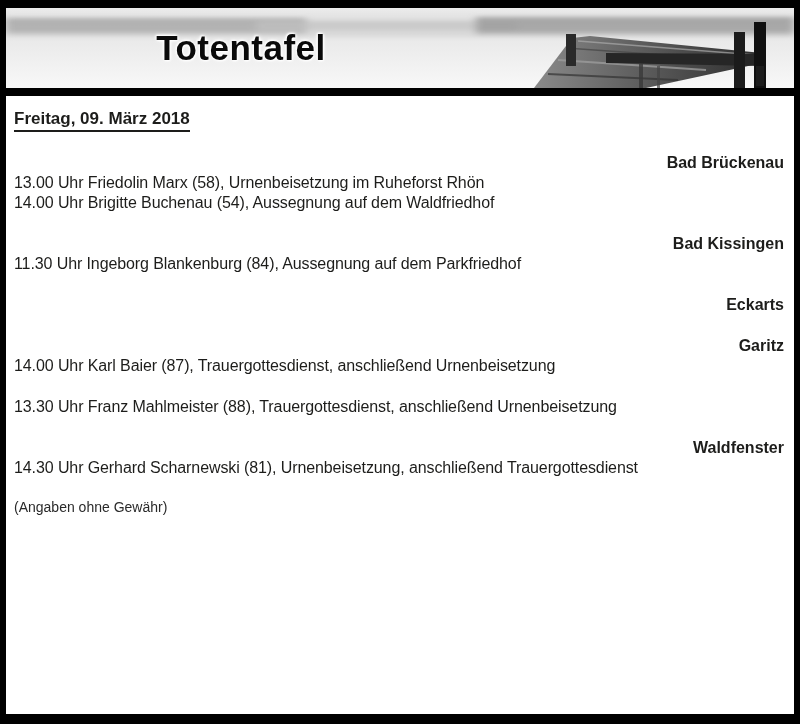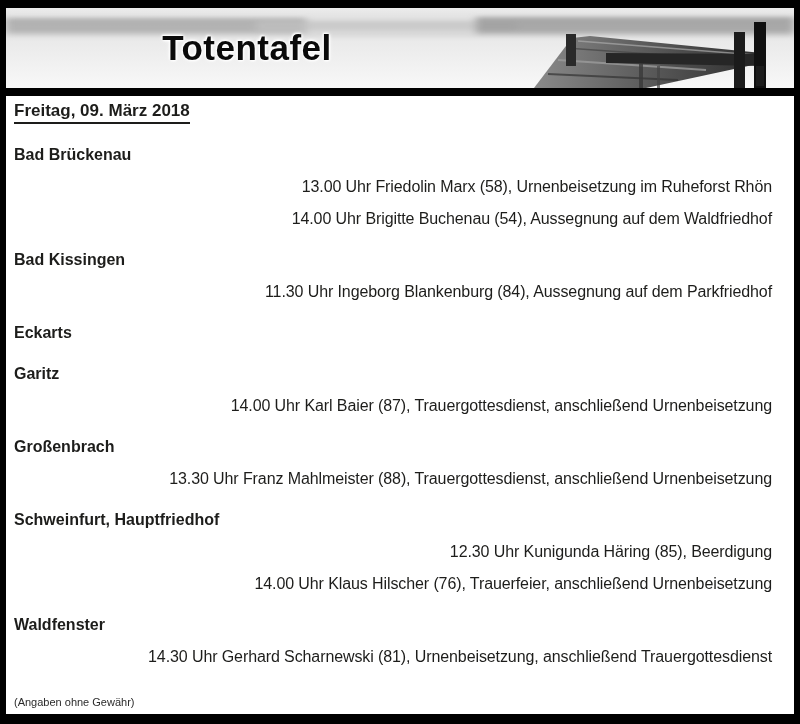--- a/index.html
+++ b/index.html
@@ -14,39 +14,38 @@
 
   .header{
     position:absolute;left:6px;top:8px;width:788px;height:80px;overflow:hidden;
   }
   .header svg{display:block;}
   .header-title{
     position:absolute;left:0;top:0;width:470px;height:80px;
     display:flex;align-items:center;justify-content:center;
     font-size:35px;font-weight:bold;letter-spacing:.5px;color:#0a0a0a;
     text-shadow:0 0 3px #fff,0 0 5px #fff,1px 1px 2px #fff,-1px -1px 2px #fff;
-    padding-left:6px;
   }
   .divider-bar{
     position:absolute;left:0;top:88px;width:800px;height:8px;background:#000;
   }
 
   .content{
     position:absolute;left:6px;top:96px;width:788px;height:618px;
-    background:#fff;padding:5px 10px 0 8px;box-sizing:border-box;
+    background:#fff;padding:13px 10px 0 8px;box-sizing:border-box;
   }
   .date-line{
     display:inline-block;font-size:17px;font-weight:bold;
     border-bottom:2px solid #1d1d1b;padding-bottom:1px;margin:0;
   }
   .notices{margin-top:4px;}
   .notice{margin-top:21px;}
-  .place{font-size:16px;font-weight:bold;margin:0;line-height:20px;}
-  .entry{font-size:16px;font-weight:normal;margin:12px;line-height:20px;letter-spacing:-0.1px;text-align:right;}
-  .disclaimer{font-size:11px;color:#2a2a2a;margin-top:28px;line-height:14px;}
+  .place{font-size:16px;font-weight:bold;margin:0;line-height:20px;text-align:right;}
+  .entry{font-size:16px;font-weight:normal;margin:0;line-height:20px;letter-spacing:-0.1px;}
+  .disclaimer{font-size:14px;color:#2a2a2a;margin-top:22px;line-height:14px;}
 </style>
 </head>
 <body>
 
 <div class="frame-top"></div>
 <div class="frame-left"></div>
 <div class="frame-right"></div>
 <div class="frame-bottom"></div>
 
 <div class="header">
@@ -111,30 +110,24 @@
   <section class="notice">
     <h3 class="place">Eckarts</h3>
       </section>
 
   <section class="notice">
     <h3 class="place">Garitz</h3>
   <p class="entry">14.00 Uhr Karl Baier (87), Trauergottesdienst, anschließend Urnenbeisetzung</p>
       </section>
 
   <section class="notice">
-    <h3 class="place">Großenbrach</h3>
   <p class="entry">13.30 Uhr Franz Mahlmeister (88), Trauergottesdienst, anschließend Urnenbeisetzung</p>
       </section>
 
 
-  <section class="notice">
-    <h3 class="place">Schweinfurt, Hauptfriedhof</h3>
-  <p class="entry">12.30 Uhr Kunigunda Häring (85), Beerdigung</p>
-        <p class="entry">14.00 Uhr Klaus Hilscher (76), Trauerfeier, anschließend Urnenbeisetzung</p>
-      </section>
 
   <section class="notice">
     <h3 class="place">Waldfenster</h3>
   <p class="entry">14.30 Uhr Gerhard Scharnewski (81), Urnenbeisetzung, anschließend Trauergottesdienst</p>
       </section>
 </div>
   <div class="disclaimer">(Angaben ohne Gewähr)</div>
 </div>
 
 </body></html>

